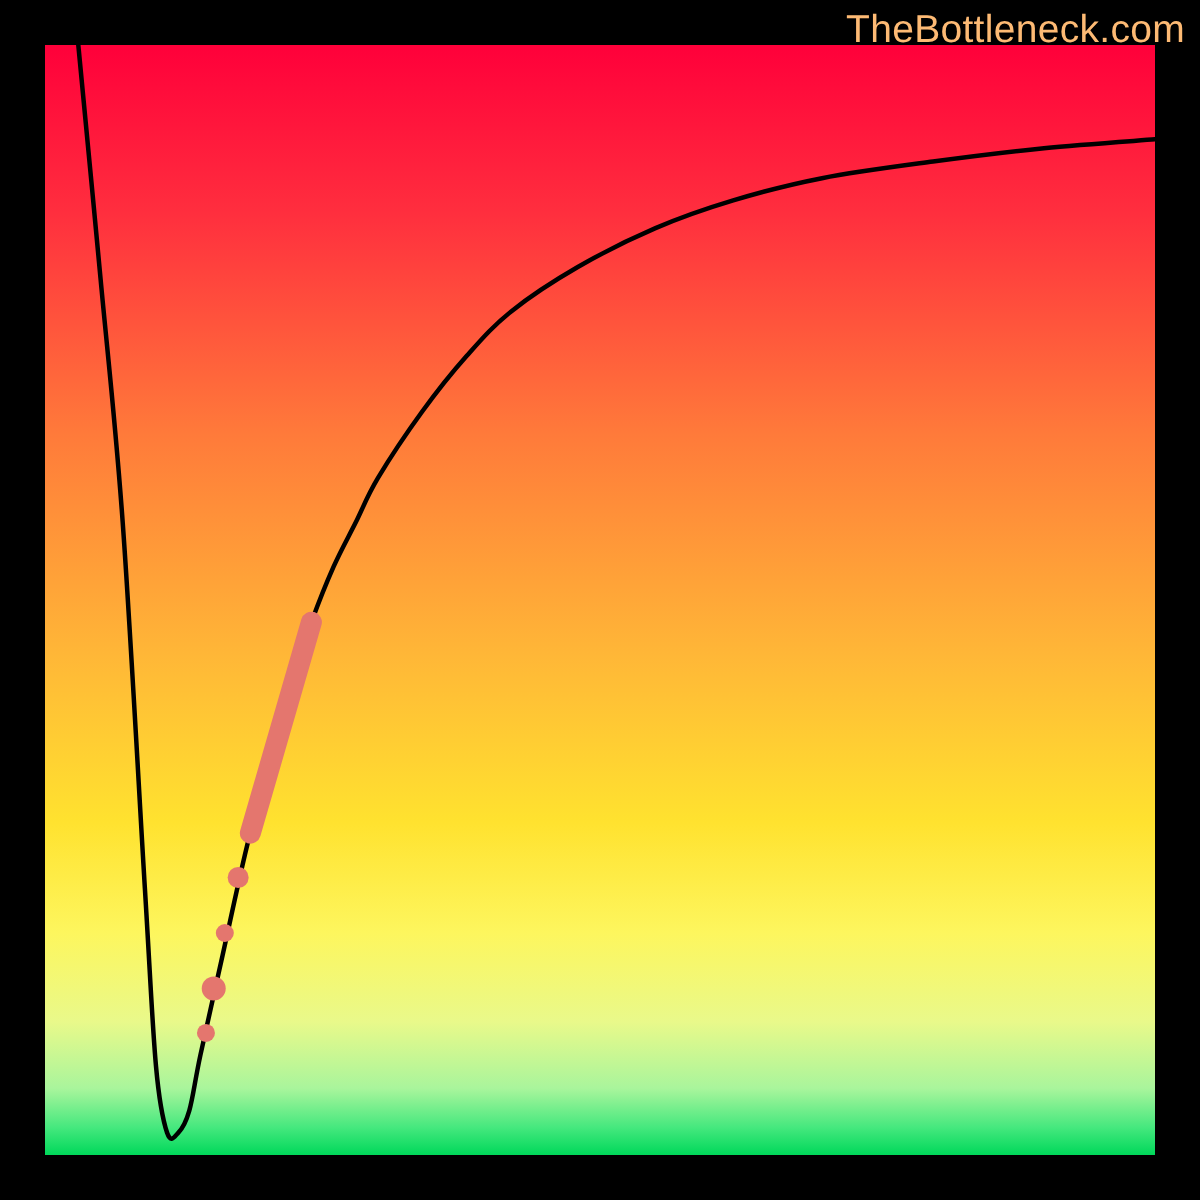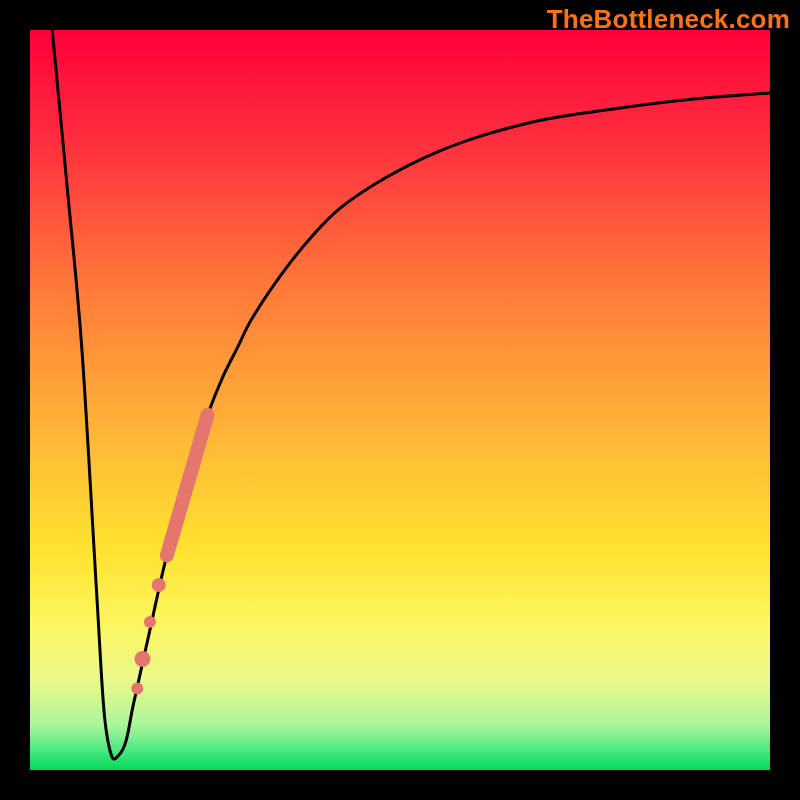--- a/index.html
+++ b/index.html
@@ -23,22 +23,22 @@
     top: 30px;
     width: 740px;
     height: 740px;
     overflow: hidden;
   }
   .watermark {
     position: absolute;
     top: 4px;
     right: 10px;
     font-size: 26px;
-    font-weight: 700;
-    color: #f97316;
+    font-weight: 400;
+    color: #fdba74;
     letter-spacing: 0.2px;
     user-select: none;
   }
   svg {
     display: block;
   }
 </style>
 </head>
 <body>
 

